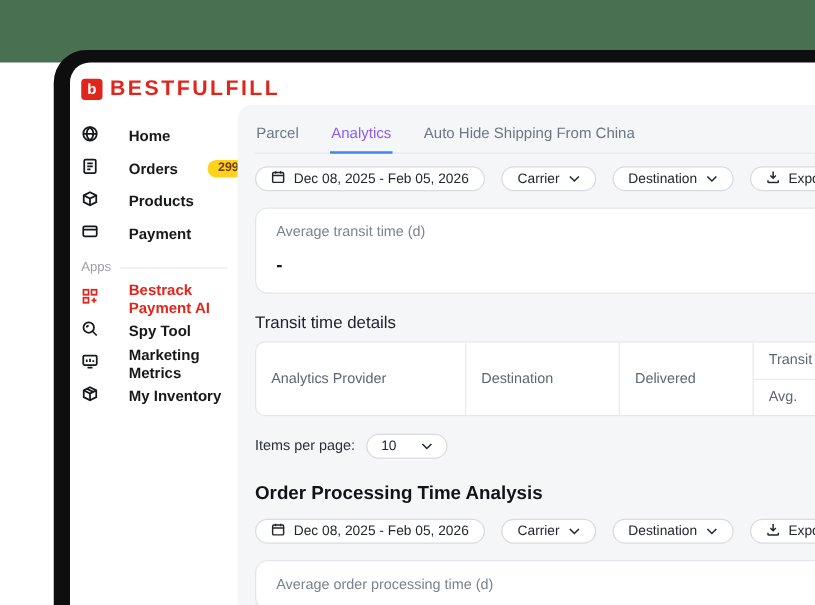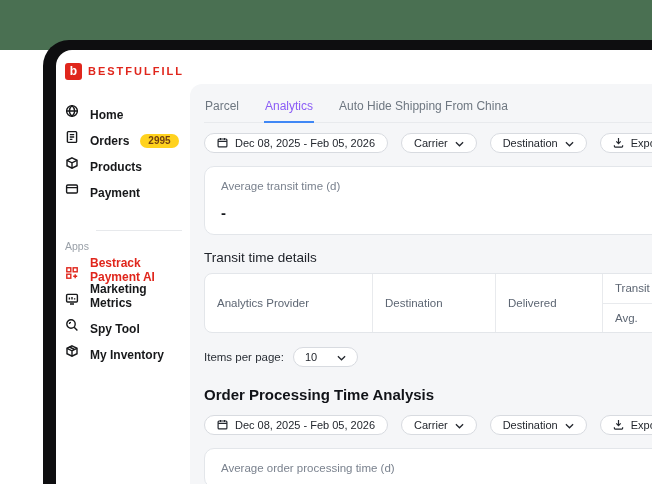--- a/index.html
+++ b/index.html
@@ -13,34 +13,34 @@
   .device-frame { position:absolute; left:43px; top:40px; width:640px; height:480px;
     background:#0e0e10; border-radius:26px 0 0 0; padding:10px 0 0 13px; }
 
   .screen { width:100%; height:100%; background:#fff; border-radius:16px 0 0 0;
     overflow:hidden; display:flex; flex-direction:column; }
 
   
   .brand { display:flex; align-items:center; gap:6px; padding:8px 0 0 9px; height:34px; flex:none; }
   .logo-mark { width:17px; height:17px; background:#e0261c; border-radius:3px; color:#fff;
     font-weight:bold; font-size:12px; display:flex; align-items:center; justify-content:center; }
-  .logo-text { color:#e0261c; font-weight:bold; font-size:11px; letter-spacing:2px; }
+  .logo-text { color:#e0261c; font-weight:bold; font-size:17px; letter-spacing:2px; }
 
   .body-row { flex:1; display:flex; min-height:0; }
 
   
   .sidebar { width:134px; flex:none; padding:12px 0 0 9px; }
-  .side-item { display:flex; align-items:flex-end; gap:11px; height:26px; cursor:pointer; }
+  .side-item { display:flex; align-items:center; gap:24px; height:26px; cursor:pointer; }
   .side-item .lbl { font-size:12px; font-weight:700; color:#17181a; }
   .side-item.active .lbl { color:#e0261c; }
   .side-item svg { flex:none; }
   .badge { margin-left:0; background:#ffd21e; color:#713f12; font-size:10px; font-weight:700;
     padding:2px 8px; border-radius:999px; line-height:1; }
   .apps-row { display:flex; align-items:center; gap:7px; margin:8px 0 6px; }
-  .apps-row .lbl { font-size:10.5px; color:#9aa0a8;margin-top:32px; }
+  .apps-row .lbl { font-size:10.5px; color:#9aa0a8; }
   .apps-row .rule { flex:1; height:1px; background:#e7e9ec; margin-right:8px; }
 
   
   .main { flex:1; background:#f5f6f8; border-radius:12px 0 0 0; padding:8px 0 0 14px;
     min-width:0; overflow:hidden; }
 
   .tabs { display:flex; gap:24px; border-bottom:1px solid #e8eaed; }
   .tab { font-size:12px; color:#6e7781; padding:7px 1px 8px; cursor:pointer; }
   .tab.active { color:#8b5cf6; font-weight:500; border-bottom:2px solid #3f87f5; margin-bottom:-1px; }
 
@@ -144,35 +144,35 @@
                 <rect x="1.8" y="8.2" width="4" height="4"></rect>
                   <path d="M8.2 10.2h4M10.2 8.2v4"></path>
               </svg>
             </span>
             <span class="lbl">Bestrack Payment AI</span>
           </div>
 
           <div class="side-item">
             <span>
               <svg width="14" height="14" viewBox="0 0 14 14" fill="none" stroke="#17181a" stroke-width="1.4">
+                <circle cx="6" cy="6" r="4.2"></circle>
+                  <path d="M9.2 9.2 12.4 12.4M4.4 6a1.6 1.6 0 0 1 1.6-1.6"></path>
+              </svg>
+            </span>
+            <span class="lbl">Spy Tool</span>
+          </div>
+
+          <div class="side-item">
+            <span>
+              <svg width="14" height="14" viewBox="0 0 14 14" fill="none" stroke="#17181a" stroke-width="1.4">
                 <rect x="1.6" y="2.4" width="10.8" height="7.6" rx="1"></rect>
                   <path d="M4.4 7.6v-2M7 7.6V5M9.6 7.6V6.2M5 12h4"></path>
               </svg>
             </span>
             <span class="lbl">Marketing Metrics</span>
-          </div>
-
-          <div class="side-item">
-            <span>
-              <svg width="14" height="14" viewBox="0 0 14 14" fill="none" stroke="#17181a" stroke-width="1.4">
-                <circle cx="6" cy="6" r="4.2"></circle>
-                  <path d="M9.2 9.2 12.4 12.4M4.4 6a1.6 1.6 0 0 1 1.6-1.6"></path>
-              </svg>
-            </span>
-            <span class="lbl">Spy Tool</span>
           </div>
 
           <div class="side-item">
             <span>
               <svg width="14" height="14" viewBox="0 0 14 14" fill="none" stroke="#17181a" stroke-width="1.4">
                 <path d="M7 1.8 12 4.3v5.4L7 12.2 2 9.7V4.3z"></path>
                   <path d="M2 4.3 7 6.8l5-2.5M7 6.8v5.4M4.5 3l5 2.5"></path>
               </svg>
             </span>
             <span class="lbl">My Inventory</span>

